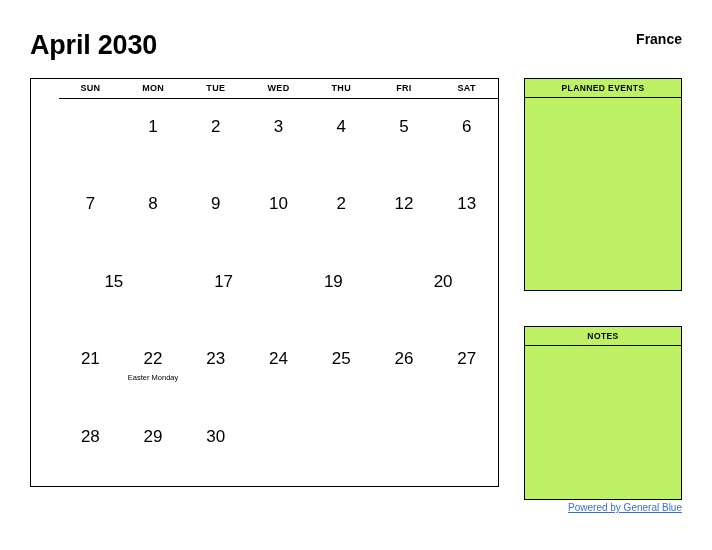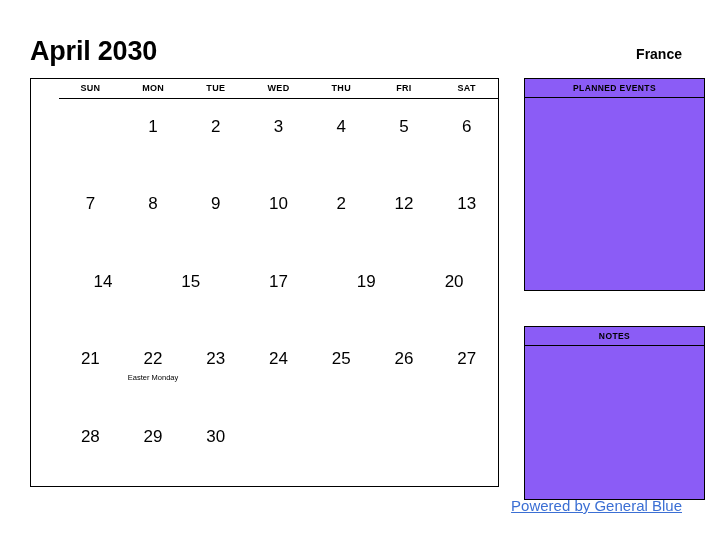--- a/index.html
+++ b/index.html
@@ -18,21 +18,20 @@
   }
 
   
   .page-header {
     position: absolute;
     left: 30px;
     top: 30px;
     width: 652px;
     height: 36px;
     display: flex;
-    align-items: flex-end;
     justify-content: space-between;
   }
   .cal-title {
     font-size: 27px;
     font-weight: bold;
     line-height: 30px;
     letter-spacing: -0.2px;
     white-space: nowrap;
   }
   .cal-region {
@@ -96,24 +95,24 @@
     line-height: 10px;
     margin-top: 4px;
     padding: 0 2px;
   }
   .day-cell.empty .day-number { visibility: hidden; }
 
   
   .side-panel {
     position: absolute;
     left: 524px;
-    width: 181px;
+    width: 158px;
     border: 1px solid #000000;
     box-sizing: border-box;
-    background: #8b5cf6;
+    background: #bef264;
   }
   .panel-events { top: 78px; height: 213px; }
   .panel-notes  { top: 326px; height: 174px; }
   .panel-title {
     height: 19px;
     border-bottom: 1px solid #000000;
     font-size: 8.5px;
     font-weight: bold;
     line-height: 18px;
     text-align: center;
@@ -127,21 +126,21 @@
 
   
   .footer {
     position: absolute;
     left: 30px;
     top: 497px;
     width: 652px;
     text-align: right;
   }
   .footer-link {
-    font-size: 15px;
+    font-size: 10px;
     color: #3b6fd4;
     text-decoration: underline;
     cursor: pointer;
     white-space: nowrap;
   }
 </style>
 </head>
 <body>
 
 <div class="page-header">
@@ -205,23 +204,20 @@
       <div class="day-cell">
         <span class="day-number">12</span>
       </div>
       <div class="day-cell">
         <span class="day-number">13</span>
       </div>
     </div>
 
     <div class="week-row">
       <div class="day-cell">
-        <span class="day-number">14</span>
-      </div>
-      <div class="day-cell">
         <span class="day-number">15</span>
       </div>
       <div class="day-cell">
         <span class="day-number">17</span>
       </div>
       <div class="day-cell">
         <span class="day-number">19</span>
       </div>
       <div class="day-cell">
         <span class="day-number">20</span>

